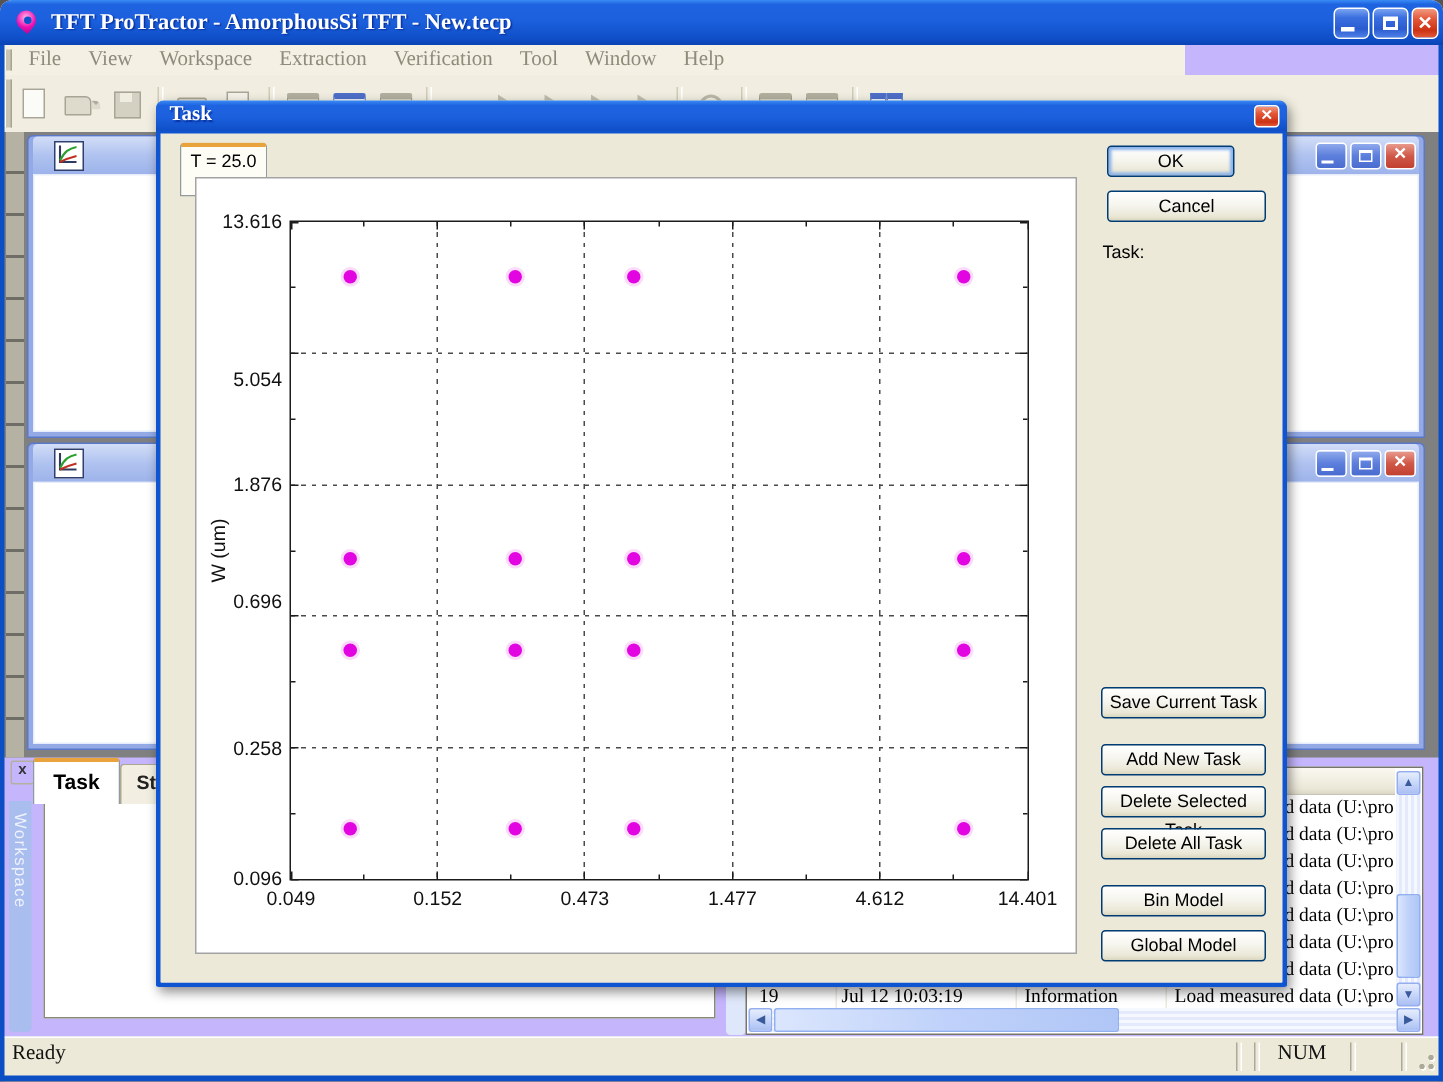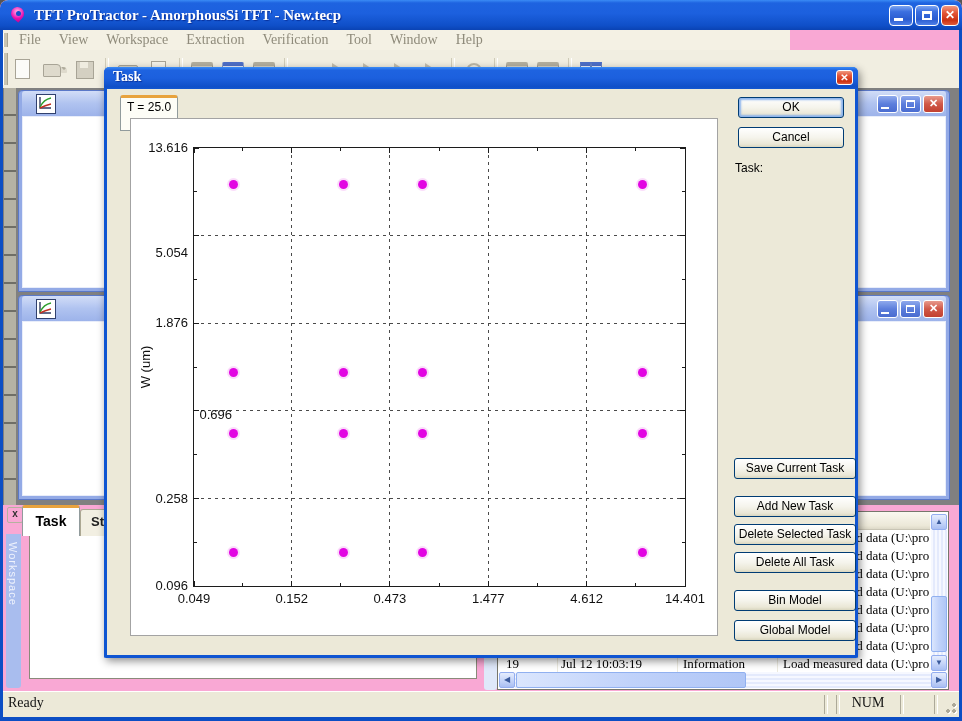--- a/index.html
+++ b/index.html
@@ -1,17 +1,17 @@
 <!DOCTYPE html>
 <html><head>
 <meta charset="utf-8">
 <style>
   html,body{margin:0;padding:0;background:#555;}
   #screen{position:relative;width:962px;height:721px;overflow:hidden;
-    font-family:"Liberation Sans",sans-serif;background:#f9a8d4;
+    font-family:"Liberation Sans",sans-serif;background:#c4b5fd;
     border-radius:8px 8px 0 0;}
   .abs{position:absolute;}
   
   #titlebar{left:0;top:0;width:962px;height:30px;
     background:linear-gradient(180deg,#3a8bf5 0%,#1e63e0 10%,#1c60de 45%,#0f4fc8 85%,#0a43b4 100%);
     border-radius:8px 8px 0 0;}
   #app-icon{left:9px;top:6px;width:18px;height:18px;}
   #app-icon .drop{position:absolute;left:2px;top:1px;width:13px;height:13px;
     background:radial-gradient(circle at 60% 40%, #ff9ae0 10%, #e80db0 60%, #c00690);
     border-radius:50% 50% 50% 4%;transform:rotate(-50deg);}
@@ -138,24 +138,24 @@
   .gridline-h{position:absolute;left:0;height:1px;width:100%;
     background-image:repeating-linear-gradient(90deg,#4a4a4a 0 3px,transparent 3px 7px);}
   .tick{position:absolute;background:#1c1c1c;}
   .xtick-label{position:absolute;width:64px;text-align:center;font-size:13px;color:#111;}
   .ytick-label{position:absolute;width:56px;text-align:right;font-size:13px;color:#111;}
   .axis-x-label{position:absolute;width:100%;text-align:center;font-size:13px;color:#111;}
   .axis-y-label{position:absolute;width:60px;height:16px;text-align:center;font-size:13px;color:#111;transform:rotate(-90deg);}
   .data-point{position:absolute;width:9px;height:9px;border-radius:50%;
     box-shadow:0 0 0 2px rgba(238,130,238,0.28);}
   
-  .xp-btn{position:absolute;left:627px;width:122px;height:21px;border:1px solid #003c74;border-radius:3px;
+  .xp-btn{position:absolute;left:627px;width:110px;height:21px;border:1px solid #003c74;border-radius:3px;
     background:linear-gradient(180deg,#ffffff 0%,#f5f4ec 50%,#eae7d6 85%,#d9d6bf 100%);
     text-align:center;line-height:19px;font-size:12px;color:#000;box-sizing:border-box;}
-  #btn-ok{left:631px;width:106px;box-shadow:inset 0 0 2px 2px #8cb4ec;}
+  #btn-ok{left:631px;width:85px;box-shadow:inset 0 0 2px 2px #8cb4ec;}
   #btn-cancel{left:631px;width:106px;}
   #task-label{position:absolute;left:628px;top:94px;font-size:12px;color:#000;}
   #task-list{position:absolute;left:627px;top:111px;width:114px;height:269px;background:#fff;border:1px solid #7f9db9;box-sizing:border-box;}
   .task-item{height:16px;line-height:16px;padding-left:3px;font-size:12px;}
   .task-item.selected{background:#316ac5;color:#fff;}
 </style>
 </head>
 <body>
 
 <div id="screen">
@@ -435,21 +435,21 @@
           <div class="tick" style="top: 130.917px; height: 1px; width: 3px; right: 0px;"></div>
           <div class="gridline-h" style="top: 174.721px;"></div>
           <div class="tick" style="top: 174.721px; height: 1px; width: 5px; left: 0px;"></div>
           <div class="tick" style="top: 174.721px; height: 1px; width: 5px; right: 0px;"></div>
           <div class="ytick-label" style="left: -62px; top: 167.221px;">1.876</div>
           <div class="tick" style="top: 218.549px; height: 1px; width: 3px; left: 0px;"></div>
           <div class="tick" style="top: 218.549px; height: 1px; width: 3px; right: 0px;"></div>
           <div class="gridline-h" style="top: 262.376px;"></div>
           <div class="tick" style="top: 262.376px; height: 1px; width: 5px; left: 0px;"></div>
           <div class="tick" style="top: 262.376px; height: 1px; width: 5px; right: 0px;"></div>
-          <div class="ytick-label" style="left: -62px; top: 259px; margin-left: 44px;">0.696</div>
+          <div class="ytick-label" style="left: -62px; top: 245px;">0.696</div>
           <div class="tick" style="top: 306.241px; height: 1px; width: 3px; left: 0px;"></div>
           <div class="tick" style="top: 306.241px; height: 1px; width: 3px; right: 0px;"></div>
           <div class="gridline-h" style="top: 350.105px;"></div>
           <div class="tick" style="top: 350.105px; height: 1px; width: 5px; left: 0px;"></div>
           <div class="tick" style="top: 350.105px; height: 1px; width: 5px; right: 0px;"></div>
           <div class="ytick-label" style="left: -62px; top: 342.605px;">0.258</div>
           <div class="tick" style="top: 393.803px; height: 1px; width: 3px; left: 0px;"></div>
           <div class="tick" style="top: 393.803px; height: 1px; width: 3px; right: 0px;"></div>
           <div class="tick" style="top: 437.5px; height: 1px; width: 5px; left: 0px;"></div>
           <div class="tick" style="top: 437.5px; height: 1px; width: 5px; right: 0px;"></div>

